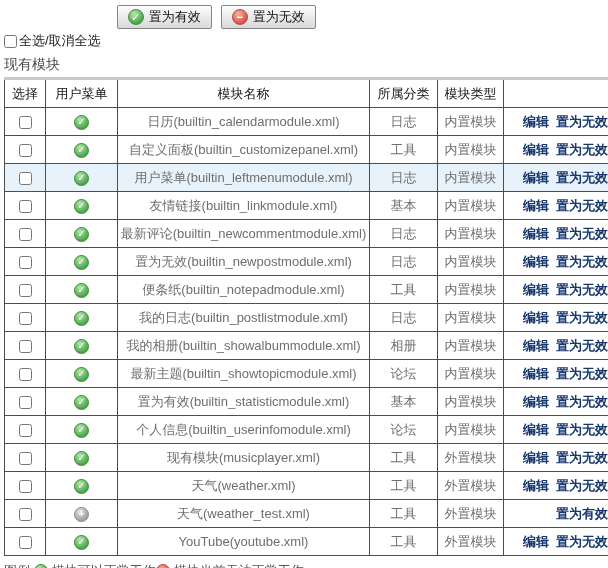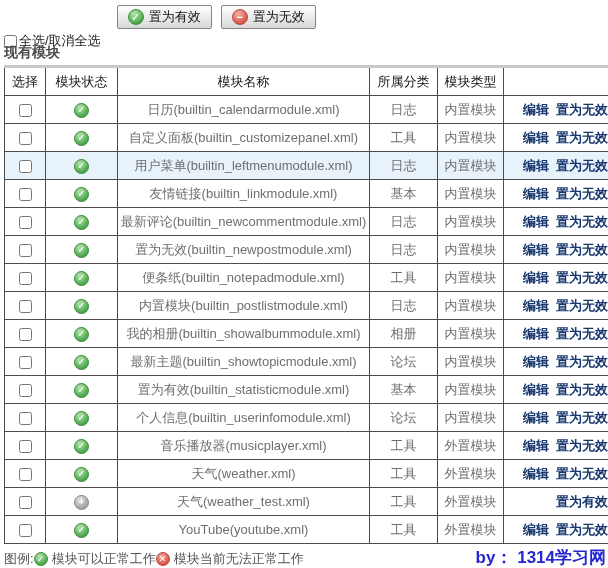--- a/index.html
+++ b/index.html
@@ -30,21 +30,21 @@
   .icn.sm{width:15px;height:15px;font-size:10px;}
   .check-circle-icon{background:radial-gradient(circle at 38% 28%,#b8e6ae,#4aa54a 72%);border:1px solid #3c8f3c;}
   .check-circle-icon::after{content:"\2713";}
   .minus-circle-icon{background:radial-gradient(circle at 38% 28%,#f5b0a6,#d6564a 72%);border:1px solid #b4473d;}
   .minus-circle-icon::after{content:"\2212";}
   .plus-circle-icon{background:radial-gradient(circle at 38% 28%,#e2e2e2,#a0a0a0 72%);border:1px solid #8a8a8a;}
   .plus-circle-icon::after{content:"+";}
   .cross-circle-icon{background:radial-gradient(circle at 38% 28%,#f5a79c,#dd5244 72%);border:1px solid #b4473d;}
   .cross-circle-icon::after{content:"\2715";font-size:9px;}
   
-  .section-title{margin:14px 0 3px 4px;font-size:14px;font-weight:bold;color:#4a4a4a;}
+  .section-title{margin:26px 0 3px 4px;font-size:14px;font-weight:normal;color:#4a4a4a;}
   
   table{
     border-collapse:collapse;table-layout:fixed;width:612px;margin-left:4px;
     border-top:3px solid #c9c9c9;
   }
   th,td{
     border:1px solid #4d4d4d;height:27px;padding:0;text-align:center;
     font-size:13px;white-space:nowrap;overflow:hidden;
   }
   th{font-weight:normal;color:#141414;background:#fff;}
@@ -90,21 +90,21 @@
     <col style="width:41px">
       <col style="width:72px">
       <col style="width:252px">
     <col style="width:68px">
       <col style="width:66px">
       <col>
   </colgroup>
   <thead>
     <tr>
         <th>选择</th>
-        <th>模块状态</th>
+        <th>用户菜单</th>
         <th>模块名称</th>
         <th>所属分类</th>
         <th>模块类型</th>
         <th></th>
       </tr>
   </thead>
   <tbody>
       <tr>
     <td><input type="checkbox" style=""></td>
     <td><span class="icn sm check-circle-icon"></span></td>
@@ -157,21 +157,21 @@
     <td><input type="checkbox" style=""></td>
     <td><span class="icn sm check-circle-icon"></span></td>
     <td>便条纸(builtin_notepadmodule.xml)</td>
     <td>工具</td>
     <td>内置模块</td>
     <td class="c-act"><a>编辑</a><a>置为无效</a></td>
   </tr>
       <tr>
     <td><input type="checkbox" style=""></td>
     <td><span class="icn sm check-circle-icon"></span></td>
-    <td>内置模块(builtin_postlistmodule.xml)</td>
+    <td>我的日志(builtin_postlistmodule.xml)</td>
     <td>日志</td>
     <td>内置模块</td>
     <td class="c-act"><a>编辑</a><a>置为无效</a></td>
   </tr>
       <tr>
     <td><input type="checkbox" style=""></td>
     <td><span class="icn sm check-circle-icon"></span></td>
     <td>我的相册(builtin_showalbummodule.xml)</td>
     <td>相册</td>
     <td>内置模块</td>
@@ -197,21 +197,21 @@
     <td><input type="checkbox" style=""></td>
     <td><span class="icn sm check-circle-icon"></span></td>
     <td>个人信息(builtin_userinfomodule.xml)</td>
     <td>论坛</td>
     <td>内置模块</td>
     <td class="c-act"><a>编辑</a><a>置为无效</a></td>
   </tr>
       <tr>
     <td><input type="checkbox" style=""></td>
     <td><span class="icn sm check-circle-icon"></span></td>
-    <td>音乐播放器(musicplayer.xml)</td>
+    <td>现有模块(musicplayer.xml)</td>
     <td>工具</td>
     <td>外置模块</td>
     <td class="c-act"><a>编辑</a><a>置为无效</a></td>
   </tr>
       <tr>
     <td><input type="checkbox" style=""></td>
     <td><span class="icn sm check-circle-icon"></span></td>
     <td>天气(weather.xml)</td>
     <td>工具</td>
     <td>外置模块</td>
@@ -242,14 +242,13 @@
     <span class="icn check-circle-icon"></span>
     <span class="lg-label">模块可以正常工作</span>
   </span>
     <span class="legend-item">
     <span class="icn cross-circle-icon"></span>
     <span class="lg-label">模块当前无法正常工作</span>
   </span>
   </div>
 
 <div class="watermark">
-  <div>by： 1314学习网</div>
 </div>
 
 </body></html>

